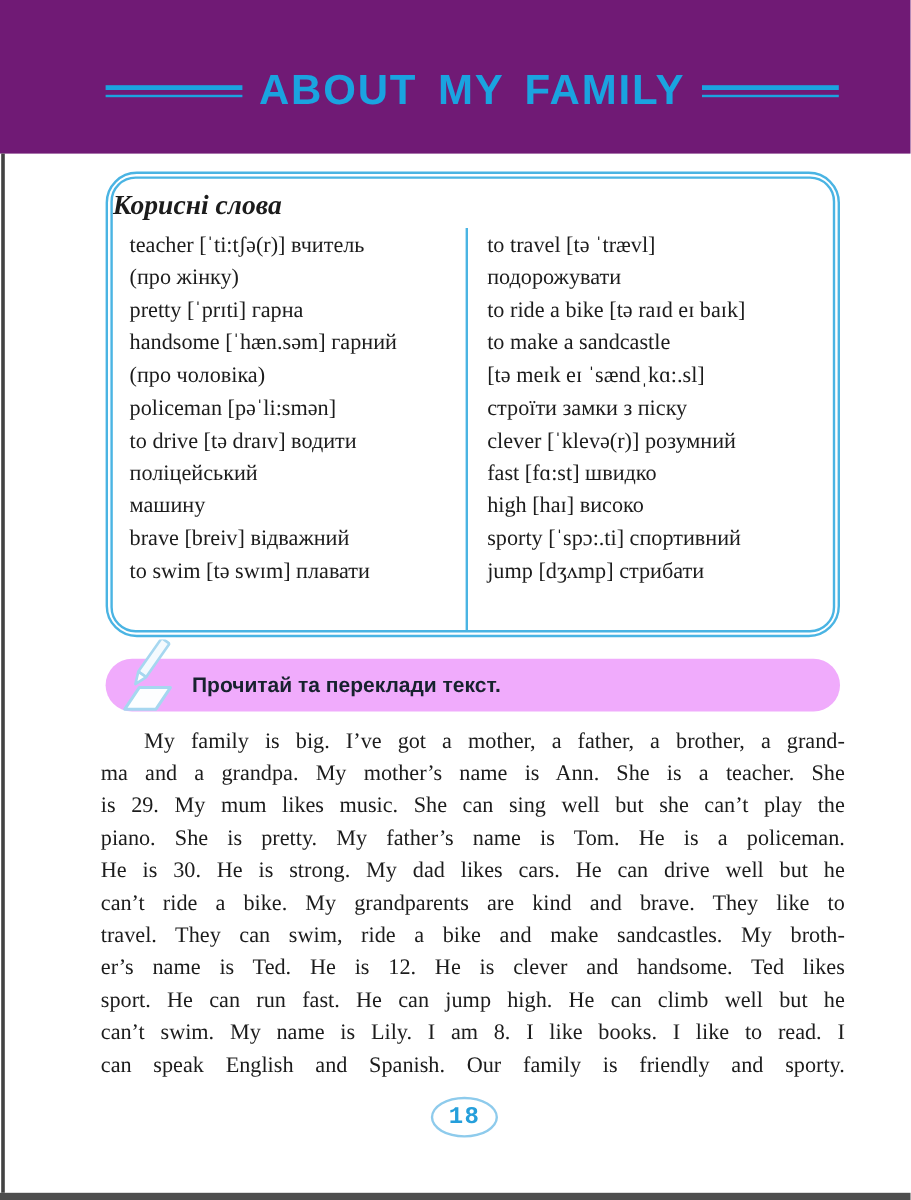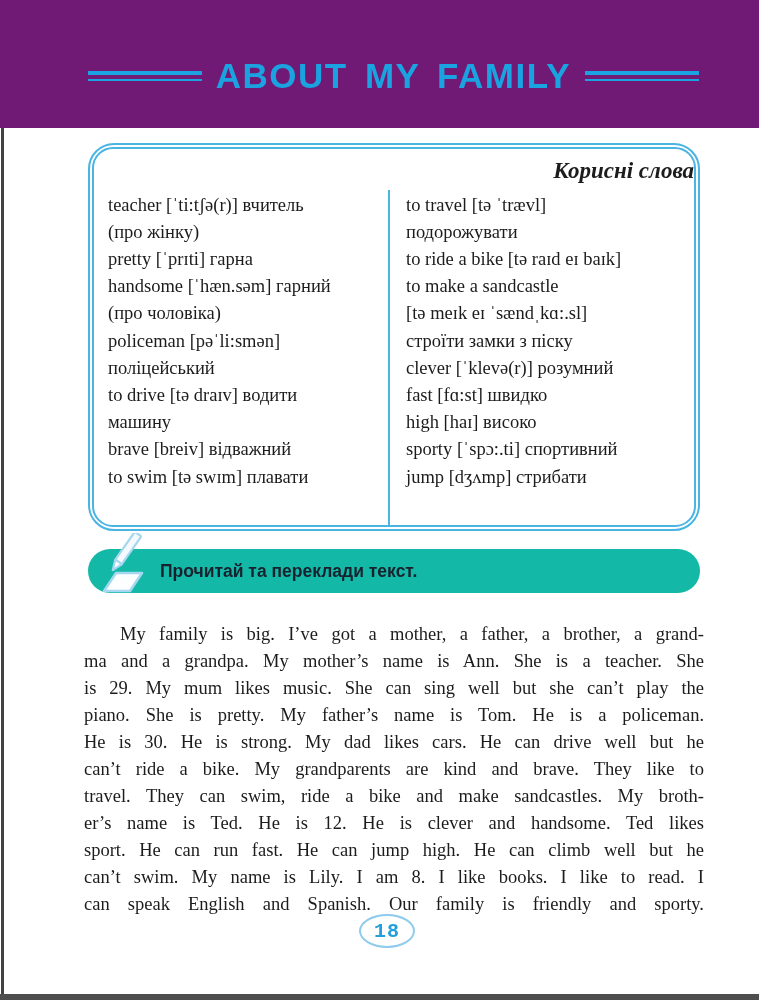--- a/index.html
+++ b/index.html
@@ -32,44 +32,44 @@
     position:absolute; left:88px; top:143px; width:612px; height:388px;
     border:2px solid #4ab4e3; border-radius:26px; box-sizing:border-box;
     padding:2px; background:#fff;
   }
   .vocab-inner {
     width:100%; height:100%; box-sizing:border-box;
     border:2px solid #4ab4e3; border-radius:21px;
     display:flex; flex-direction:column; overflow:hidden;
   }
   .vocab-title {
-    text-align:right; font-weight:bold; font-style:italic;
+    text-align:left; font-weight:bold; font-style:italic;
     font-size:23px; padding:8px 0 5px; line-height:1.2;
   }
   .vocab-cols { display:flex; flex:1; align-items:stretch; }
   .vocab-col { box-sizing:border-box; font-size:18.5px; line-height:27.2px; padding-top:2px; }
   .vocab-col.left  { width:49%; padding-left:14px; }
   .vocab-col.right { width:51%; border-left:2px solid #4ab4e3; padding-left:16px; }
   .vocab-line { white-space:nowrap; }
 
   
   .task-banner {
     position:absolute; left:88px; top:549px; width:612px; height:44px;
-    background:#14b8a6; border-radius:22px;
+    background:#f0abfc; border-radius:22px;
   }
   .task-icon { position:absolute; left:4px; top:-16px; }
   .task-text {
     position:absolute; left:72px; top:0; height:44px;
     display:flex; align-items:center;
     font-family:"Liberation Sans", sans-serif; font-weight:bold;
     font-size:17.5px; color:#17222e;
   }
 
   
-  .body-text { position:absolute; left:84px; top:621px; width:620px; }
+  .body-text { position:absolute; left:84px; top:605px; width:620px; }
   .body-line {
     font-size:18.5px; line-height:27px;
     text-align:justify; text-align-last:justify; white-space:normal;
   }
   .body-line:first-child { text-indent:36px; }
 
   
   .page-num {
     position:absolute; left:359px; top:914px; width:56px; height:34px;
     border:2px solid #8ecbec; border-radius:50%; box-sizing:border-box;
@@ -100,22 +100,22 @@
     <div class="vocab-inner">
       <div class="vocab-title">Корисні слова</div>
       <div class="vocab-cols">
         <div class="vocab-col left">
             <div class="vocab-line">teacher [ˈti:tʃə(r)] вчитель</div>
             <div class="vocab-line">(про жінку)</div>
             <div class="vocab-line">pretty [ˈprɪti] гарна</div>
             <div class="vocab-line">handsome [ˈhæn.səm] гарний</div>
             <div class="vocab-line">(про чоловіка)</div>
             <div class="vocab-line">policeman [pəˈli:smən]</div>
+            <div class="vocab-line">to drive [tə draɪv] водити</div>
             <div class="vocab-line">поліцейський</div>
-            <div class="vocab-line">to drive [tə draɪv] водити</div>
             <div class="vocab-line">машину</div>
             <div class="vocab-line">brave [breiv] відважний</div>
             <div class="vocab-line">to swim [tə swɪm] плавати</div>
           </div>
         <div class="vocab-col right">
             <div class="vocab-line">to travel [tə ˈtrævl]</div>
             <div class="vocab-line">подорожувати</div>
             <div class="vocab-line">to ride a bike [tə raɪd eɪ baɪk]</div>
             <div class="vocab-line">to make a sandcastle</div>
             <div class="vocab-line">[tə meɪk eɪ ˈsændˌkɑ:.sl]</div>

